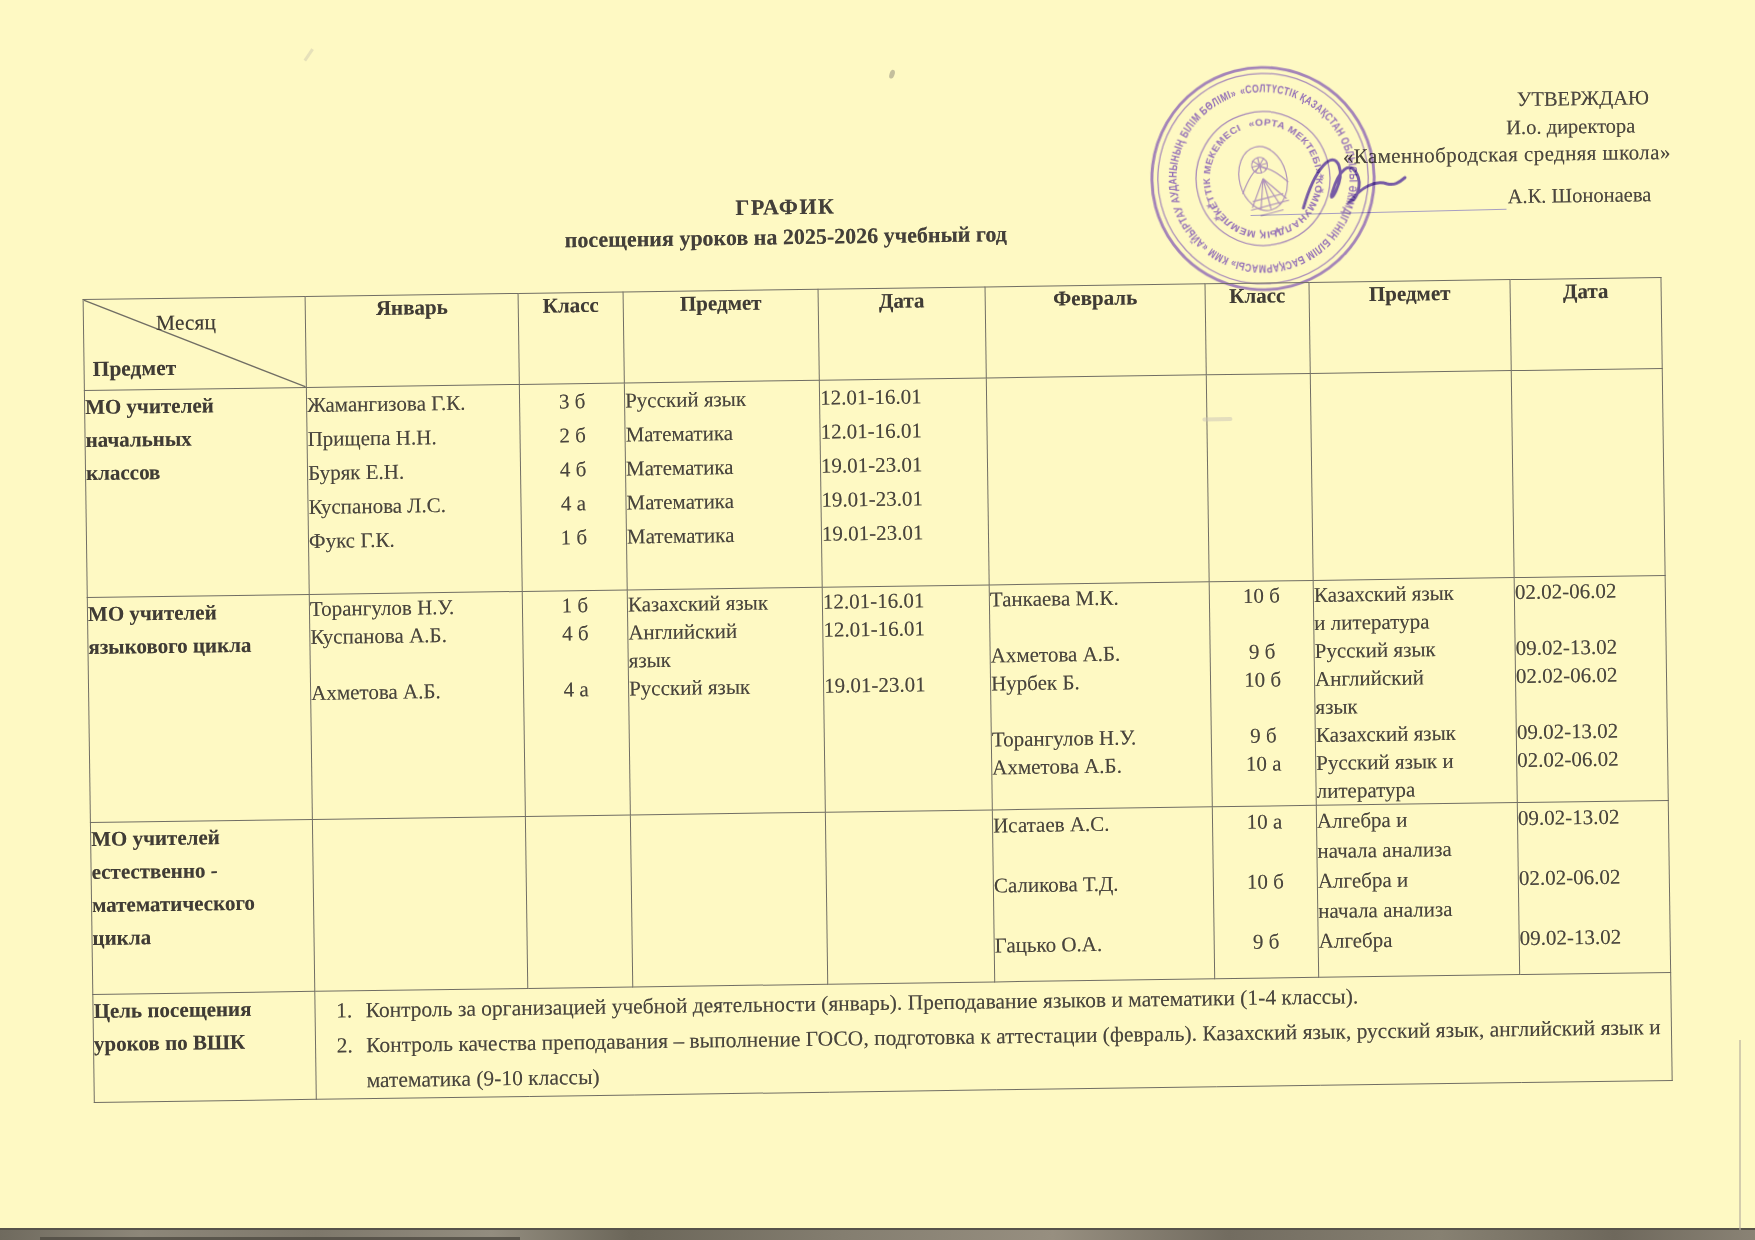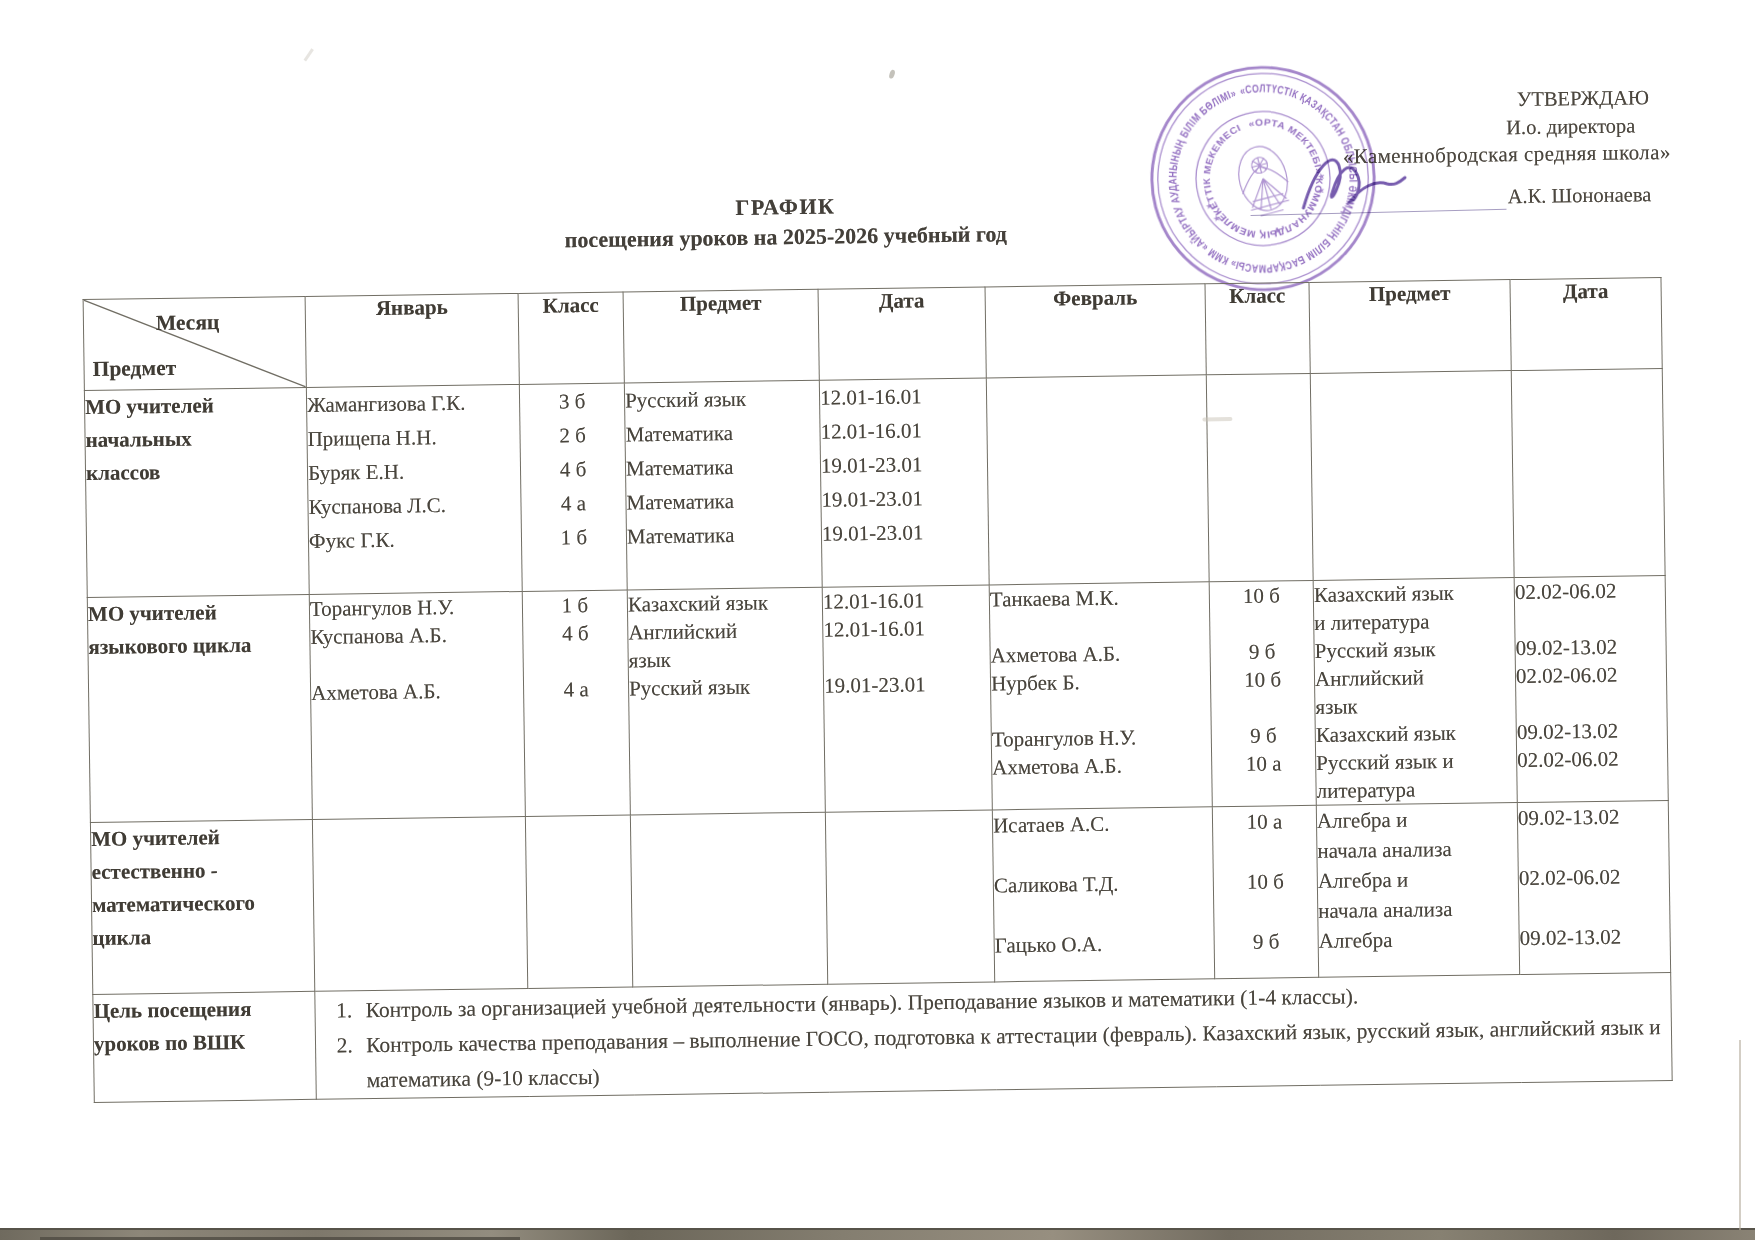--- a/index.html
+++ b/index.html
@@ -1,16 +1,16 @@
 <!DOCTYPE html>
 <html><head>
 <meta charset="utf-8">
 <style>
   html,body{margin:0;padding:0;background:#e8e6e0;}
-  #page{position:relative;width:1755px;height:1240px;background:#ffffff;overflow:hidden;
+  #page{position:relative;width:1755px;height:1240px;background:#fef9c3;overflow:hidden;
         font-family:"Liberation Serif","DejaVu Serif",serif;color:#49453d;}
   #doc{position:absolute;left:0;top:0;width:1755px;height:1240px;
        transform:rotate(-0.8deg);transform-origin:877px 680px;}
 
   
   .appr{position:absolute;font-size:20.5px;white-space:nowrap;color:#4c473f;
         text-shadow:0 0 .6px rgba(80,74,66,.55);}
   #appr-1{top:97px;right:98px;}
   #appr-2{top:125px;right:112px;}
   #appr-3{top:151px;right:77px;font-size:21px;letter-spacing:.4px;}
@@ -31,21 +31,21 @@
   #title-block .t2{font-size:22px;font-weight:bold;margin-top:4px;color:#44403a;
                    text-shadow:0 0 .6px rgba(70,64,58,.6);}
 
   
   #schedule{position:absolute;left:88px;top:288px;width:1578px;
             border-collapse:collapse;table-layout:fixed;
             text-shadow:0 0 .5px rgba(80,74,66,.5);}
   #schedule td{border:1.5px solid #716e64;vertical-align:top;font-size:21px;padding:0;overflow:hidden;}
   tr.hdr td{height:90px;font-weight:bold;text-align:center;vertical-align:middle;font-size:21.5px;color:#403c35;}
   td.corner{position:relative;}
-  .corner-top{position:absolute;top:12px;left:72px;font-weight:bold;font-size:21.5px;}
+  .corner-top{position:absolute;top:12px;left:72px;font-weight:normal;font-size:21.5px;}
   .corner-bottom{position:absolute;bottom:8px;left:8px;font-weight:bold;font-size:21.5px;}
   td.lbl{font-weight:bold;padding:8px 6px 0 10px;font-size:21.5px;color:#403c35;}
   td.lbl .ln{line-height:33px;white-space:nowrap;}
   tr.r1 td.lbl{vertical-align:middle;padding-top:0;}
   td.cell{padding:7px 2px 0 10px;}
   td.cls{text-align:center;padding-left:0;padding-right:8px;}
   td.dt{padding-left:13px;}
   .ln{white-space:nowrap;}
   tr.r1 .cell .ln{line-height:34px;}
   tr.r2 .cell .ln{line-height:28px;}

